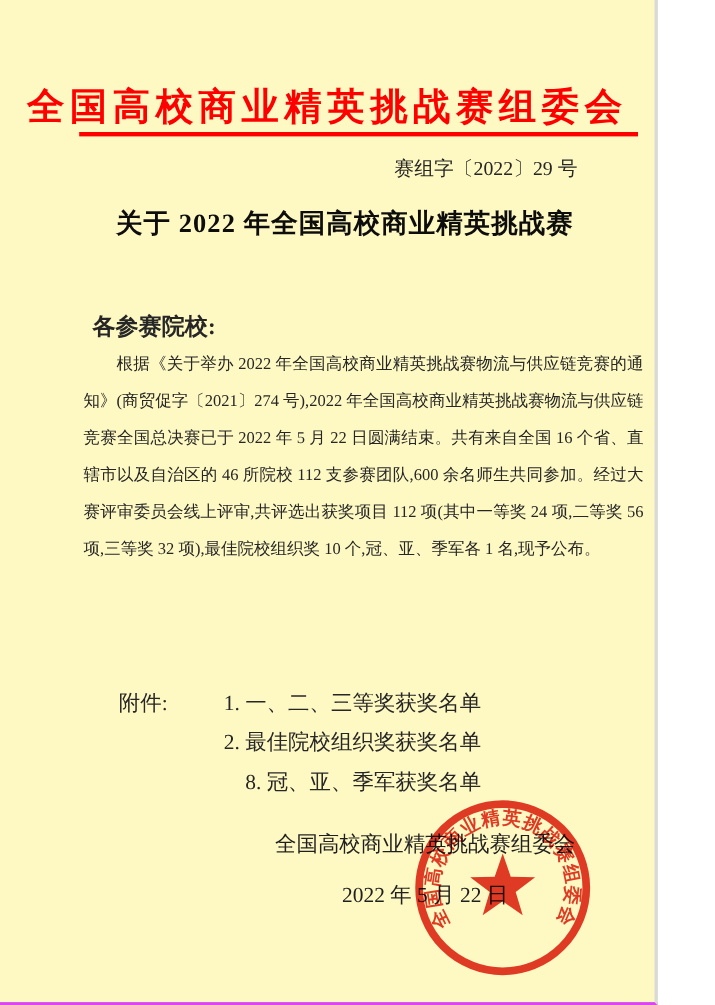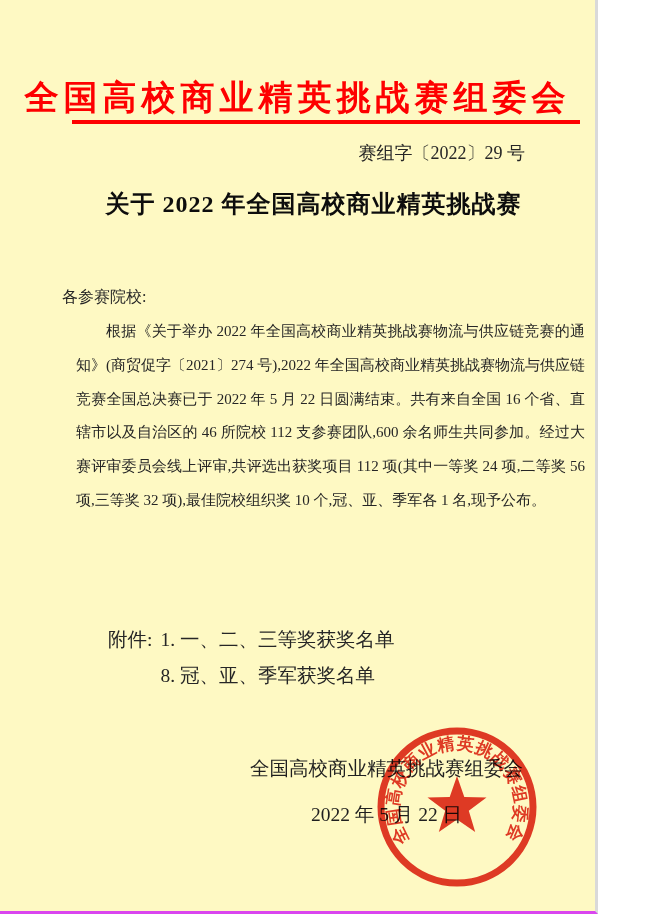--- a/index.html
+++ b/index.html
@@ -13,28 +13,28 @@
     position:absolute;left:0;right:0;top:78px;text-align:center;
     font-size:34px;font-weight:bold;color:#fe0000;letter-spacing:5px;
     white-space:nowrap;line-height:40px;
   }
   .red-rule{position:absolute;left:72px;width:508px;top:120px;height:4px;background:#fe0000;}
   .doc-number{position:absolute;right:70px;top:140px;font-size:18px;line-height:26px;color:#262626;}
   .doc-title{
     position:absolute;left:0;right:0;top:186px;text-align:center;
     font-size:24px;font-weight:bold;line-height:36px;color:#0d0d0d;letter-spacing:1px;margin-left:32px;
   }
-  .salutation{position:absolute;left:62px;top:282px;font-size:16px;line-height:30px;}
+  .salutation{position:absolute;left:84px;top:282px;font-size:21px;line-height:30px;font-weight:bold;}
   .paragraph{
     position:absolute;left:76px;width:509px;top:315px;
     font-size:15px;line-height:33.8px;text-align:justify;text-indent:2em;
   }
-  .attachments{position:absolute;left:108px;top:622px;font-size:19.5px;line-height:36px;display:flex;}
+  .attachments{position:absolute;left:108px;top:622px;font-size:19.5px;line-height:36px;display:flex;gap:43px;}
   .attach-label{margin-right:8px;white-space:nowrap;}
-  .attach-items div{white-space:nowrap;}
+  .attach-items div{white-space:nowrap;text-align:right;}
   .signature{position:absolute;right:72px;top:752px;text-align:center;font-size:19.5px;line-height:33px;color:#1f1f1f;}
   .sig-date{margin-top:13px;}
   .seal{position:absolute;left:372px;top:722px;width:170px;height:170px;mix-blend-mode:multiply;opacity:.92;}
   .seal text{font-family:"Liberation Serif","DejaVu Serif",serif;}
 </style>
 </head>
 <body>
 
 <div class="page">
 
@@ -49,20 +49,21 @@
   </div>
 
   <div class="salutation">各参赛院校:</div>
 
   <div class="paragraph">根据《关于举办 2022 年全国高校商业精英挑战赛物流与供应链竞赛的通知》(商贸促字〔2021〕274 号),2022 年全国高校商业精英挑战赛物流与供应链竞赛全国总决赛已于 2022 年 5 月 22 日圆满结束。共有来自全国 16 个省、直辖市以及自治区的 46 所院校 112 支参赛团队,600 余名师生共同参加。经过大赛评审委员会线上评审,共评选出获奖项目 112 项(其中一等奖 24 项,二等奖 56 项,三等奖 32 项),最佳院校组织奖 10 个,冠、亚、季军各 1 名,现予公布。</div>
 
   <div class="attachments">
     <span class="attach-label">附件:</span>
     <div class="attach-items">
       <div>1. 一、二、三等奖获奖名单</div>
+      <div>2. 最佳院校组织奖获奖名单</div>
       <div>8. 冠、亚、季军获奖名单</div>
     </div>
   </div>
 
   <div class="signature">
     <div class="sig-org">全国高校商业精英挑战赛组委会</div>
     <div class="sig-date">2022 年 5 月 22 日</div>
   </div>
 
   <svg class="seal" viewBox="0 0 170 170" xmlns="http://www.w3.org/2000/svg">

